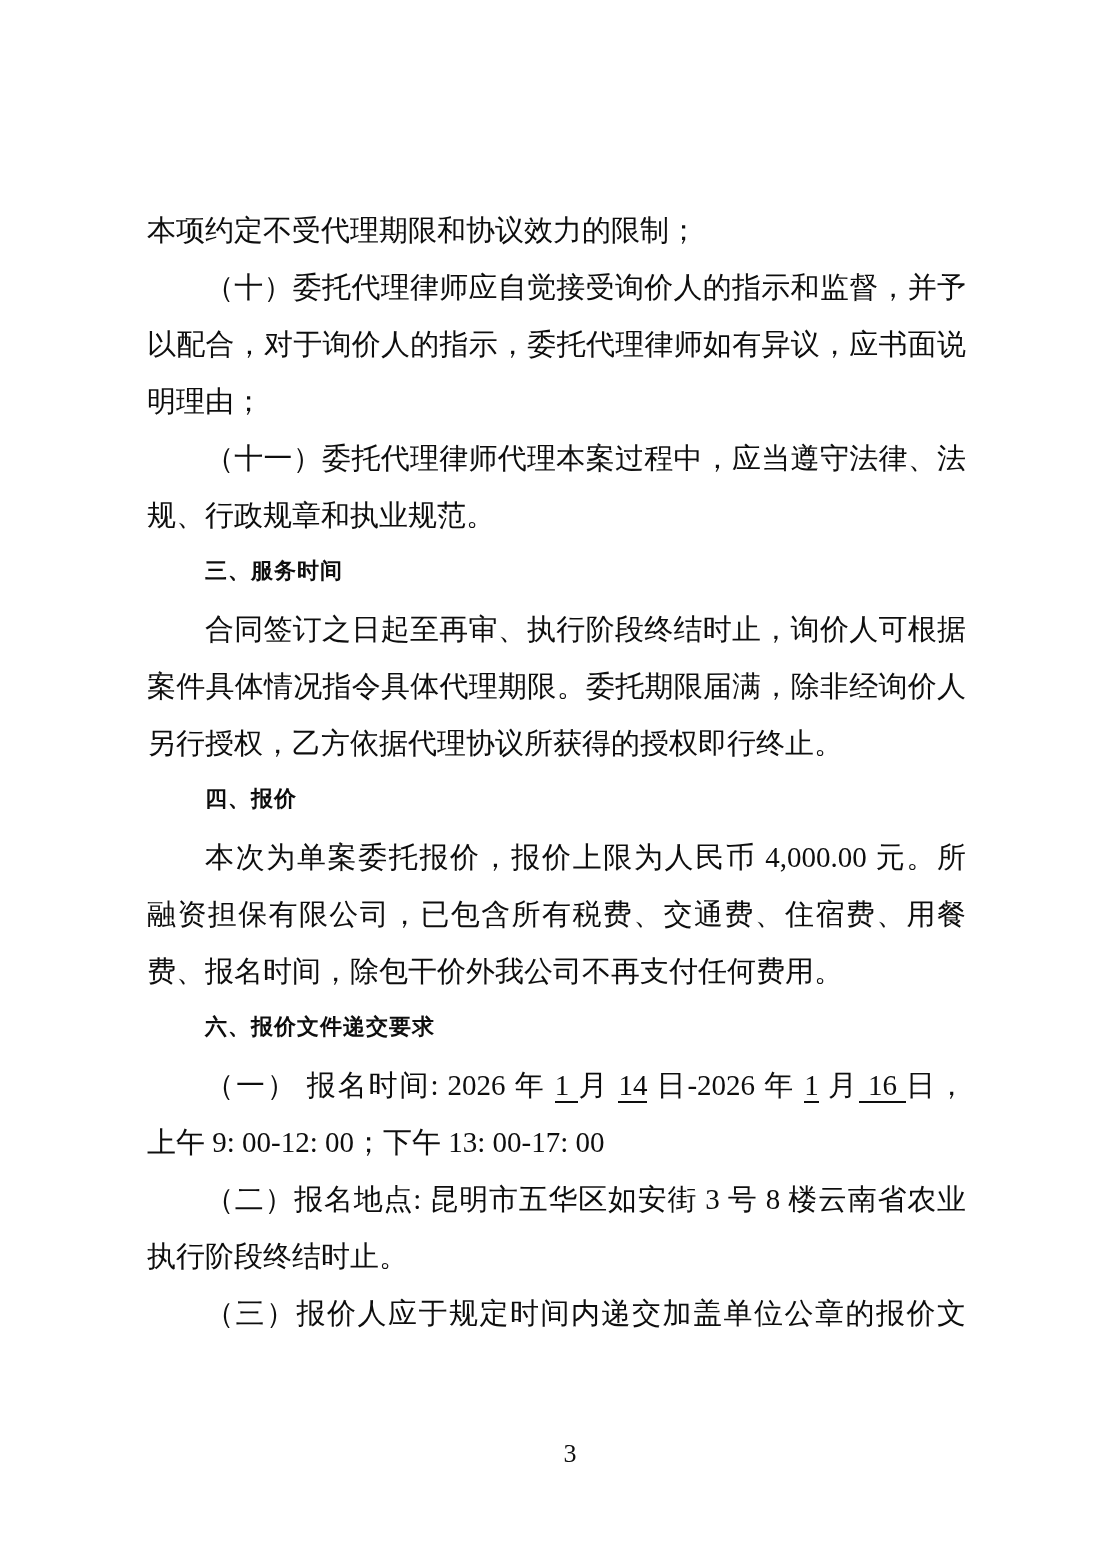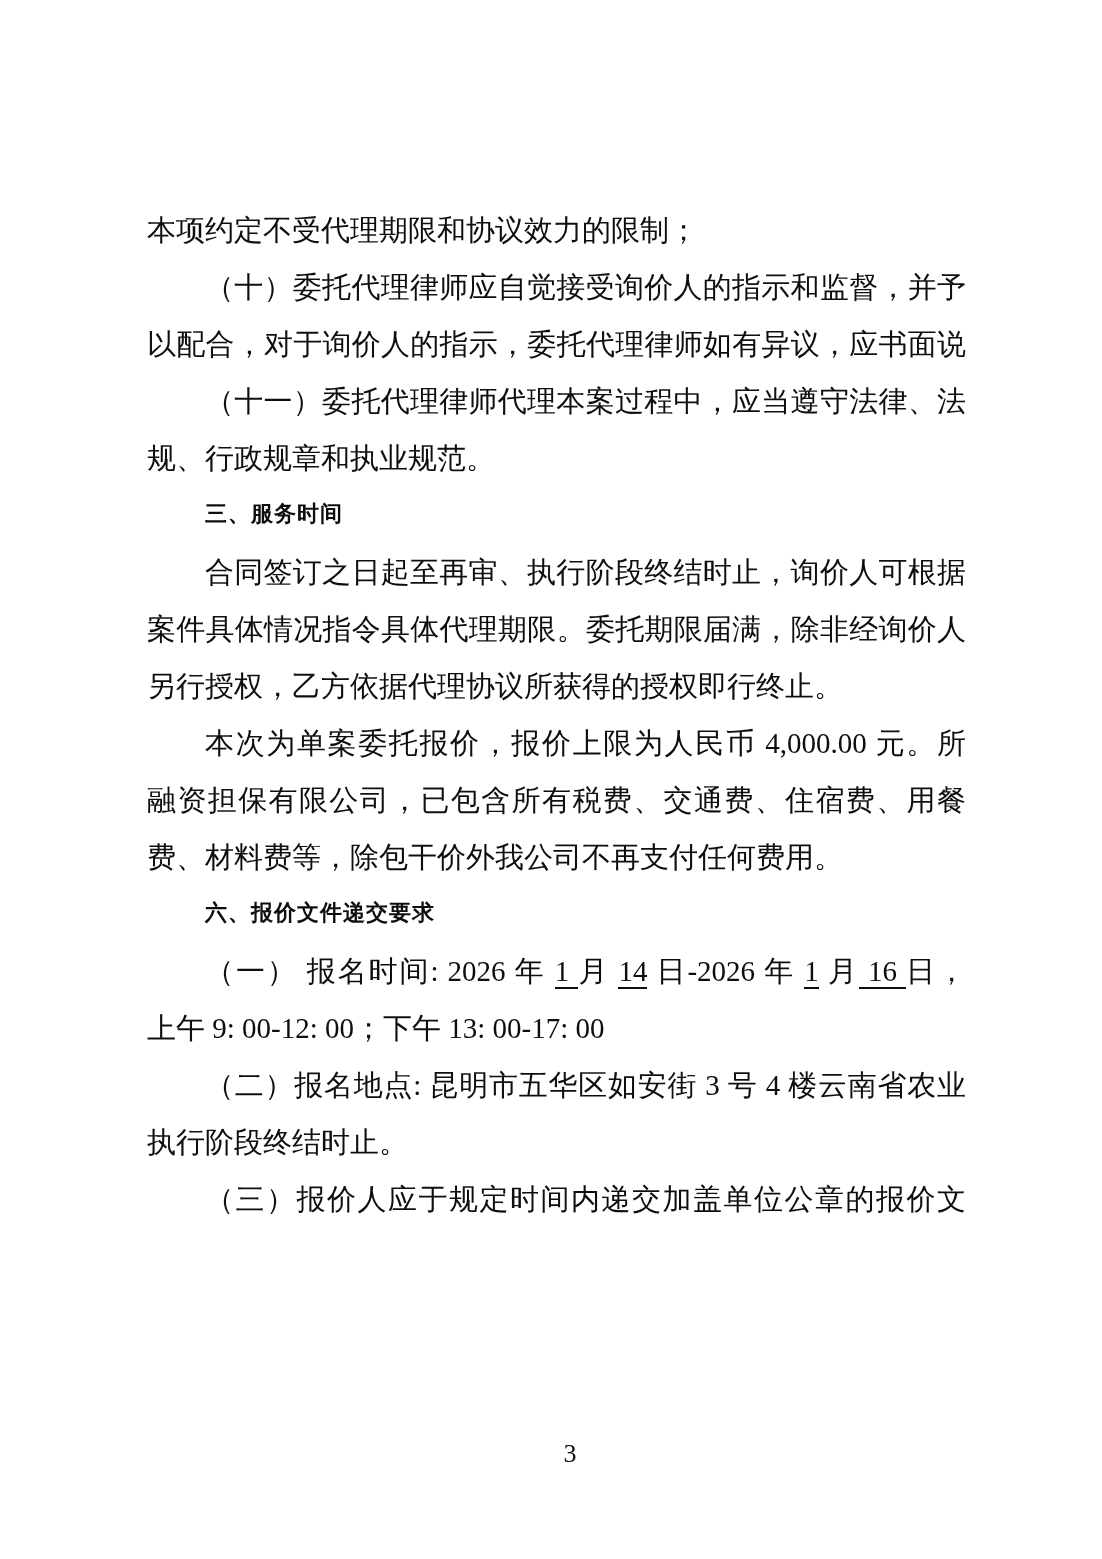--- a/index.html
+++ b/index.html
@@ -58,30 +58,32 @@
   }
 </style>
 </head>
 <body>
 
 <div class="page">
   <div class="doc-body">
       <div class="line"><span>本项约定不受代理期限和协议效力的限制；</span></div>
       <div class="line indent j"><span>（十）委托代理律师应自觉接受询价人的指示和监督，并予</span></div>
       <div class="line j"><span>以配合，对于询价人的指示，委托代理律师如有异议，应书面说</span></div>
+      <div class="line"><span>明理由；</span></div>
       <div class="line indent j"><span>（十一）委托代理律师代理本案过程中，应当遵守法律、法</span></div>
       <div class="line"><span>规、行政规章和执业规范。</span></div>
       <div class="line indent heading"><span>三、服务时间</span></div>
       <div class="line indent j"><span>合同签订之日起至再审、执行阶段终结时止，询价人可根据</span></div>
       <div class="line j"><span>案件具体情况指令具体代理期限。委托期限届满，除非经询价人</span></div>
       <div class="line"><span>另行授权，乙方依据代理协议所获得的授权即行终止。</span></div>
+      <div class="line indent heading"><span>四、报价</span></div>
       <div class="line indent j"><span>本次为单案委托报价，报价上限为人民币 4,000.00 元。所</span></div>
       <div class="line j"><span>融资担保有限公司，已包含所有税费、交通费、住宿费、用餐</span></div>
-      <div class="line"><span>费、材料费等，除包干价外我公司不再支付任何费用。</span></div>
+      <div class="line"><span>费、报名时间，除包干价外我公司不再支付任何费用。</span></div>
       <div class="line indent heading"><span>六、报价文件递交要求</span></div>
       <div class="line indent j"><span>（一） 报名时间: 2026 年 </span><span class="u">1 </span><span>月 </span><span class="u">14</span><span> 日-2026 年 </span><span class="u">1</span><span> 月</span><span class="u"> 16 </span><span>日，</span></div>
       <div class="line"><span>上午 9: 00-12: 00；下午 13: 00-17: 00</span></div>
-      <div class="line indent j"><span>（二）报名地点: 昆明市五华区如安街 3 号 4 楼云南省农业</span></div>
+      <div class="line indent j"><span>（二）报名地点: 昆明市五华区如安街 3 号 8 楼云南省农业</span></div>
       <div class="line"><span>执行阶段终结时止。</span></div>
       <div class="line indent j"><span>（三）报价人应于规定时间内递交加盖单位公章的报价文</span></div>
     </div>
   <div class="page-number">3</div>
 </div>
 
 </body></html>

